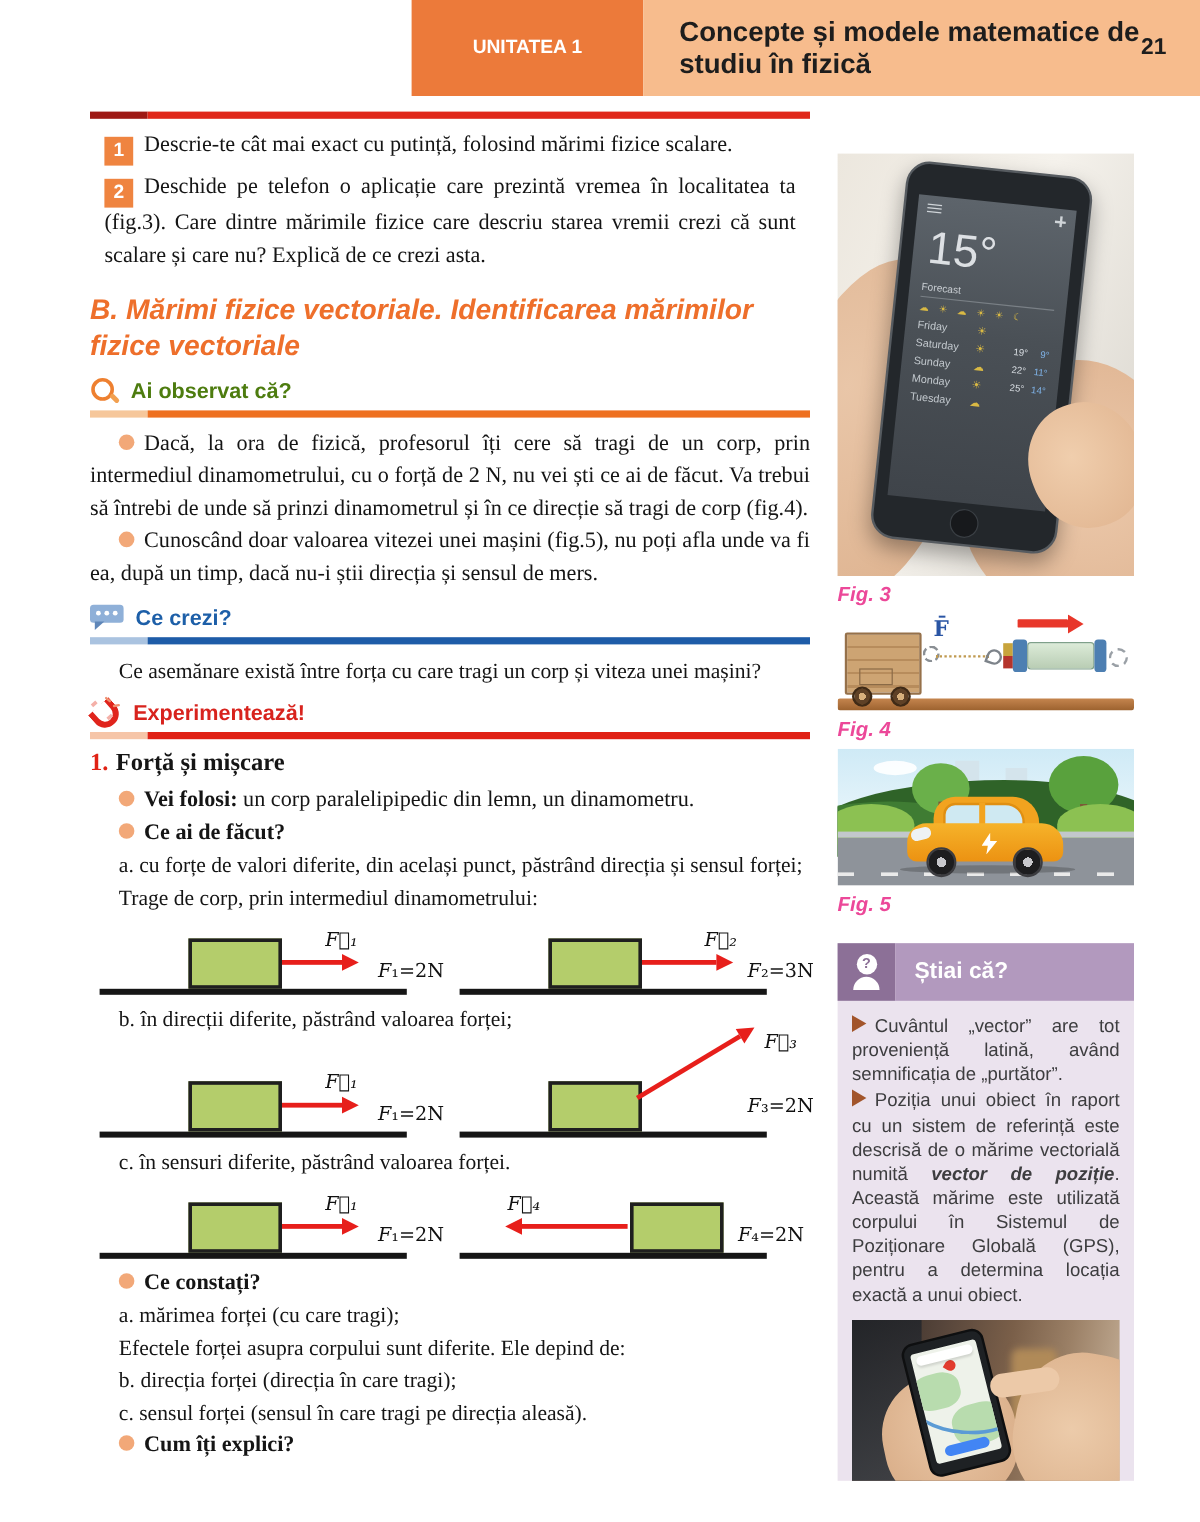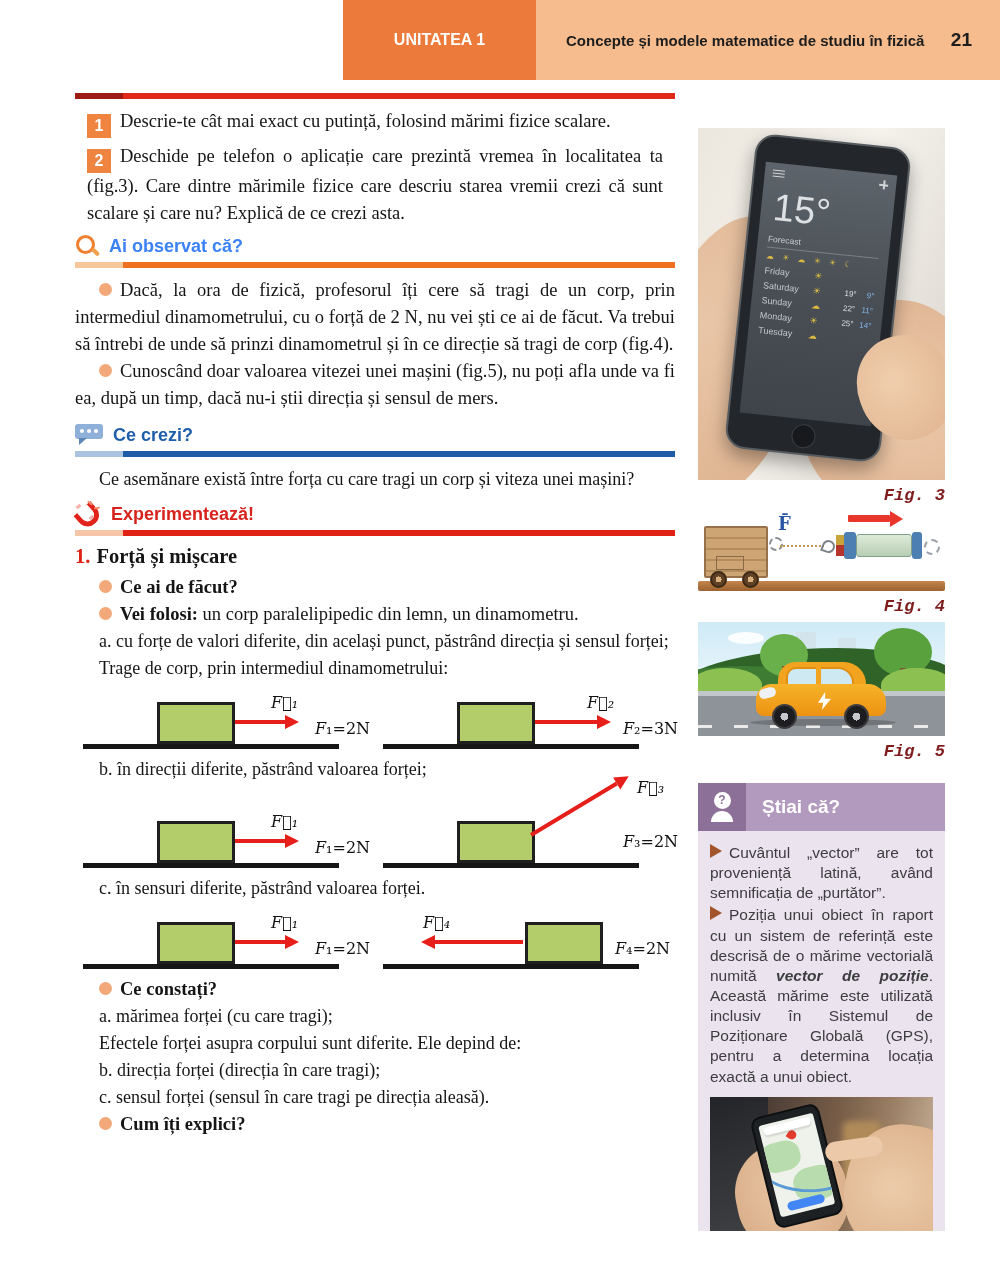--- a/index.html
+++ b/index.html
@@ -2,27 +2,27 @@
 <html><head>
 <meta charset="utf-8">
 <style>
   html,body{margin:0;padding:0;background:#fff;}
   .page{position:relative;width:1000px;height:1268px;background:#fff;font-family:"Liberation Serif",serif;color:#151515;overflow:hidden;}
 
   
   .hdr{position:absolute;left:343px;top:0;right:0;height:80px;display:flex;font-family:"Liberation Sans",sans-serif;}
   .hdr-unit{width:193px;background:#ec7a3a;color:#fff;font-weight:700;font-size:16px;display:flex;align-items:center;justify-content:center;}
   .hdr-band{flex:1;background:#f7bc8d;display:flex;align-items:center;justify-content:space-between;padding:0 28px 0 30px;}
-  .hdr-title{font-weight:700;font-size:15px;color:#1d1d1d;}
+  .hdr-title{font-weight:700;font-size:23px;color:#1d1d1d;}
   .hdr-page{font-weight:700;font-size:19px;color:#1d1d1d;}
 
   
   .col-main{position:absolute;left:75px;top:90px;width:600px;}
   .sec-head{display:flex;align-items:center;gap:10px;height:26px;margin:6px 0 2px;font-family:"Liberation Sans",sans-serif;font-weight:700;font-size:18px;}
-  .t-red{color:#d8231d;} .t-orange{color:#3b82f6;} .t-blue:ital{} .t-blue{color:#1d5fa8;}
+  .t-red{color:#d8231d;} .t-orange{color:#4d7c0f;} .t-blue:ital{} .t-blue{color:#1d5fa8;}
   .rule{display:flex;height:6px;margin:3px 0 9px;}
   .rule .sA{width:48px;} .rule .sB{flex:1;}
 
   
   .icon-squares{position:relative;width:32px;height:24px;}
   .icon-squares i{position:absolute;background:#d8231d;}
   .sq1{left:0;top:14px;width:7px;height:7px;opacity:.85;}
   .sq2{left:9px;top:3px;width:13px;height:13px;}
   .sq3{left:24px;top:9px;width:8px;height:8px;}
   .sq4{left:14px;top:17px;width:6px;height:6px;opacity:.7;}
@@ -77,21 +77,21 @@
   .fvalue{position:absolute;left:240px;bottom:16px;font-family:"DejaVu Serif",serif;font-size:16px;color:#111;}
   .fvalue::first-letter{font-style:italic;}
   .p-left .blockw{left:150px;}
   .p-left .flabel{left:48px;}
   .p-diag .flabel{left:262px;bottom:76px;}
   .p-diag .fvalue{left:248px;bottom:22px;}
 
   
   .col-side{position:absolute;left:698px;top:128px;width:247px;font-family:"Liberation Sans",sans-serif;}
   .figwrap{position:relative;overflow:hidden;}
-  .fig-cap{text-align:right;font-style:italic;font-weight:600;font-size:17px;color:#7f1d1d;margin:6px 0 6px;font-family:Liberation Mono, monospace;}
+  .fig-cap{text-align:left;font-style:italic;font-weight:600;font-size:17px;color:#ec4899;margin:6px 0 6px;}
 
   
   .fig3{height:352px;background:linear-gradient(115deg,#ece7de 0%,#f5f2ec 45%,#d8d4cc 100%);}
   .f3-hand-l{position:absolute;left:-45px;top:85px;width:150px;height:290px;background:radial-gradient(ellipse at 30% 40%,#e9c6a8,#dcb08c);border-radius:50%;transform:rotate(14deg);}
   .f3-hand-r{position:absolute;right:-35px;bottom:-30px;width:180px;height:210px;background:radial-gradient(ellipse at 60% 50%,#ecc9ab,#ddb18e);border-radius:45%;}
   .f3-phone{position:absolute;left:42px;top:12px;width:152px;height:312px;background:#23272b;border-radius:20px;transform:rotate(6deg);border:2px solid #565b60;box-shadow:0 8px 18px rgba(0,0,0,.35);}
   .f3-screen{position:absolute;left:10px;top:26px;right:10px;bottom:34px;background:linear-gradient(#5d646b 0%,#4a5056 45%,#3f444a 100%);overflow:hidden;}
   .f3-top{display:flex;justify-content:space-between;align-items:center;padding:6px 8px 0;}
   .f3-menu{position:relative;width:12px;height:8px;}
   .f3-menu i{position:absolute;left:0;width:12px;height:1.5px;background:#cfd4d8;}
@@ -209,20 +209,21 @@
         <span class="sB" style="background:#e0281a"></span>
       </div>
 
     <p class="num-item">
       <span class="numbox">1</span><span>Descrie-te cât mai exact cu putință, folosind mărimi fizice scalare.</span>
     </p>
     <p class="num-item">
       <span class="numbox">2</span><span>Deschide pe telefon o aplicație care prezintă vremea în localitatea ta (fig.3). Care dintre mărimile fizice care descriu starea vremii crezi că sunt scalare și care nu? Explică de ce crezi asta.</span>
     </p>
 
+    <h2 class="sec-b">B. Mărimi fizice vectoriale. Identificarea mărimilor fizice vectoriale</h2>
 
     <div class="sec-head">
       <span class="icon-mag">
           <span class="lens"></span>
           <span class="handle"></span>
         </span>
       <span class="t-orange">Ai observat că?</span>
     </div>
     <div class="rule">
         <span class="sA" style="background:#f6c79b"></span>
@@ -261,22 +262,22 @@
     </div>
     <div class="rule">
         <span class="sA" style="background:#f6c5a8"></span>
         <span class="sB" style="background:#e02215"></span>
       </div>
 
     <h3 class="activity-h">
       <span class="rn">1.</span><span>Forță și mișcare</span>
     </h3>
 
+    <p class="bp"><span class="dot"></span><b>Vei folosi:</b> <span>un corp paralelipipedic din lemn, un dinamometru.</span></p>
     <p class="bp"><span class="dot"></span><b>Ce ai de făcut?</b></p>
-    <p class="bp"><span class="dot"></span><b>Vei folosi:</b> <span>un corp paralelipipedic din lemn, un dinamometru.</span></p>
     <p class="ip">a. cu forțe de valori diferite, din același punct, păstrând direcția și sensul forței;</p>
     <p class="ip">Trage de corp, prin intermediul dinamometrului:</p>
 
     <div class="drow">
       <div class="panel">
         <span class="ground"></span>
         <span class="blockw"></span>
         <span class="arr-r"></span>
         <span class="flabel">F⃗₁</span>
         <span class="fvalue">F₁=2N</span>
@@ -448,21 +449,21 @@
     <section class="know">
       <div class="know-hd">
         <div class="know-ic">
           <span class="kq">?</span>
           <span class="kperson"></span>
         </div>
         <div class="know-band">Știai că?</div>
       </div>
       <div class="know-bd">
         <p><span class="tri"></span><span>Cuvântul „vector” are tot proveniență latină, având semnificația de „purtător”.</span></p>
-        <p><span class="tri"></span><span>Poziția unui obiect în raport cu un sistem de referință este descrisă de o mărime vectorială numită </span><span class="emph">vector de poziție</span><span>. Această mărime este utilizată inclusiv în Sistemul de Poziționare Globală (GPS), pentru a determina locația exactă a unui obiect.</span></p>
+        <p><span class="tri"></span><span>Poziția unui obiect în raport cu un sistem de referință este descrisă de o mărime vectorială numită </span><span class="emph">vector de poziție</span><span>. Această mărime este utilizată corpului în Sistemul de Poziționare Globală (GPS), pentru a determina locația exactă a unui obiect.</span></p>
       </div>
       <div class="kp">
         <span class="kp-win"></span>
         <span class="kp-stool"></span>
         <span class="kp-handL"></span>
         <div class="kp-phone">
           <div class="kp-screen">
             <span class="kp-g1"></span>
             <span class="kp-g2"></span>
             <span class="kp-route"></span>

